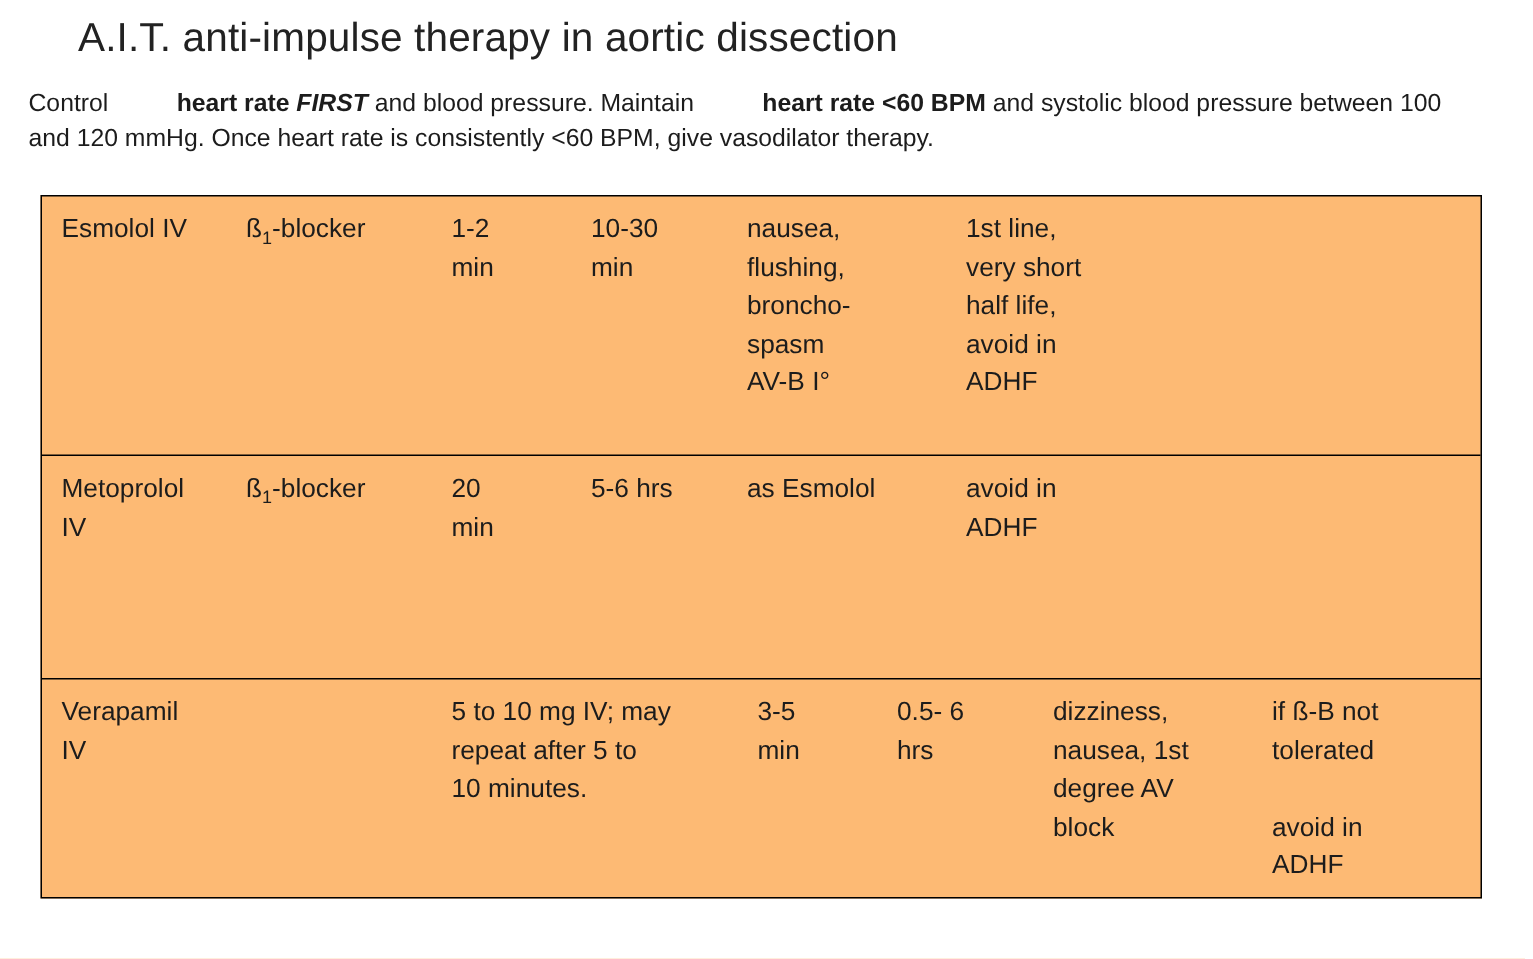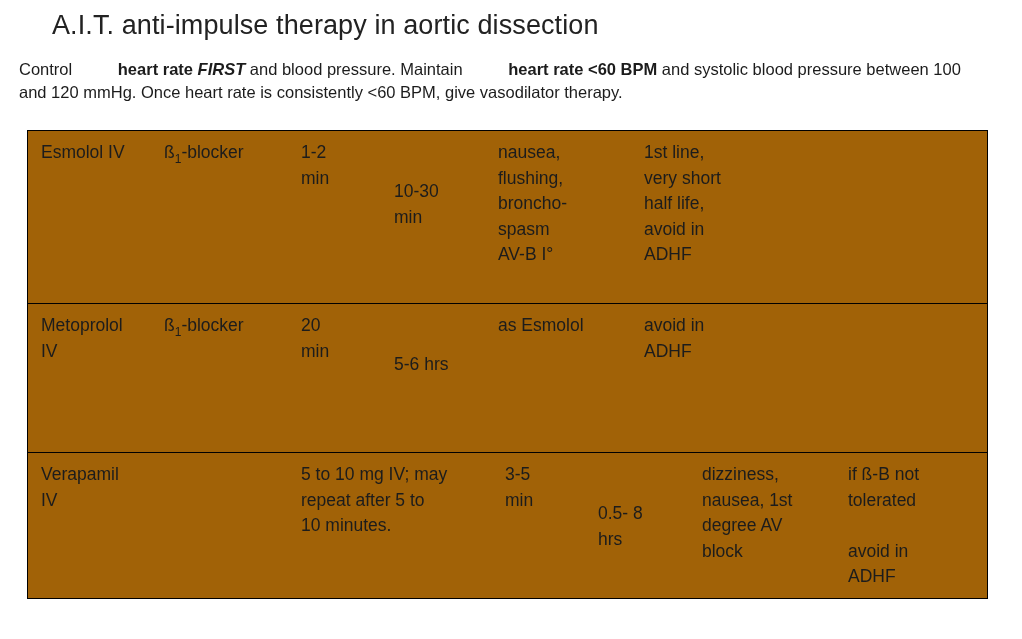--- a/index.html
+++ b/index.html
@@ -56,21 +56,21 @@
 
   
   .table-wrap {
     position: absolute;
     left: 27px;
     top: 130px;
     width: 961px;
     height: 469px;
     border: 1.6px solid #000000;
     box-sizing: border-box;
-    background: #a16207;
+    background: #fdba74;
   }
 
   .trow {
     display: flex;
     box-sizing: border-box;
     border-bottom: 1.4px solid #000000;
     padding-top: 9px;
   }
   .trow:last-child {
     border-bottom: none;
@@ -87,21 +87,21 @@
     color: #1c1c1c;
     padding-right: 6px;
     white-space: pre-line;
   }
 
   
   .c-drug   { width: 134px; padding-left: 13px; }
   .c-class  { width: 139px; padding-left: 2px; }
   .c-dose   { width: 204px; padding-left: 0px; }
   .c-onset  { width: 93px;  padding-left: 0px; }
-  .c-dur    { width: 104px; padding-left: 0px; margin-top: 39px; }
+  .c-dur    { width: 104px; padding-left: 0px; }
   .c-adverse{ width: 146px; padding-left: 0px; }
   .c-notes  { width: 130px; padding-left: 0px; }
 
   .sub {
     font-size: 12px;
     vertical-align: sub;
     line-height: 0;
   }
 </style>
 </head>
@@ -150,21 +150,21 @@
 
     <div class="trow r3">
       <div class="cell c-drug">Verapamil
 IV</div>
       <div class="cell c-class"><span></span><span class="sub"></span><span></span></div>
       <div class="cell c-dose">5 to 10 mg IV; may
 repeat after 5 to
 10 minutes.</div>
       <div class="cell c-onset">3-5
 min</div>
-      <div class="cell c-dur">0.5- 8
+      <div class="cell c-dur">0.5- 6
 hrs</div>
       <div class="cell c-adverse">dizziness,
 nausea, 1st
 degree AV
 block</div>
       <div class="cell c-notes">if ß-B not
 tolerated
 
 avoid in
 ADHF</div>

